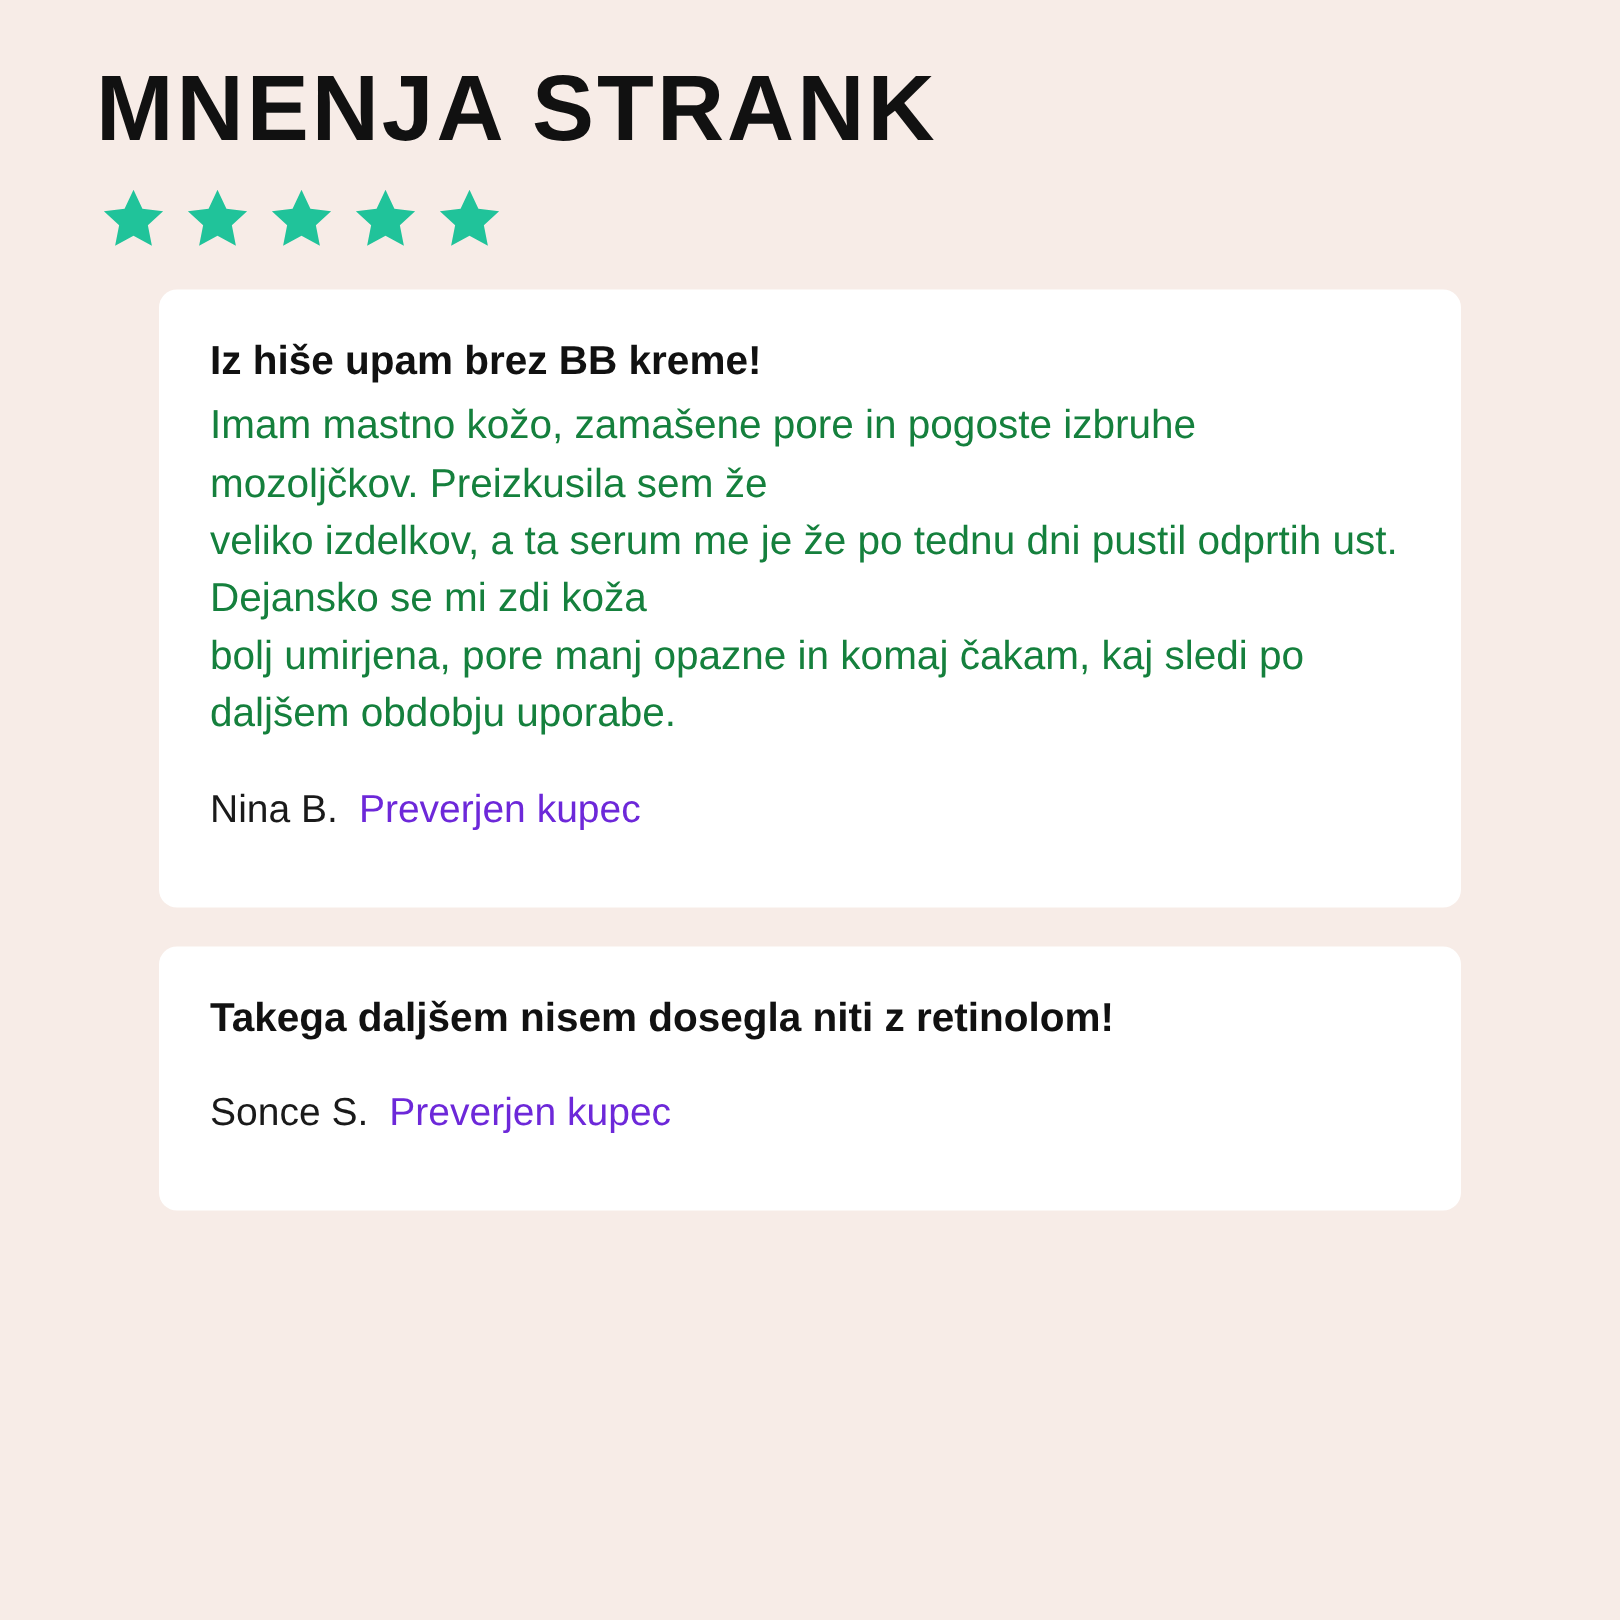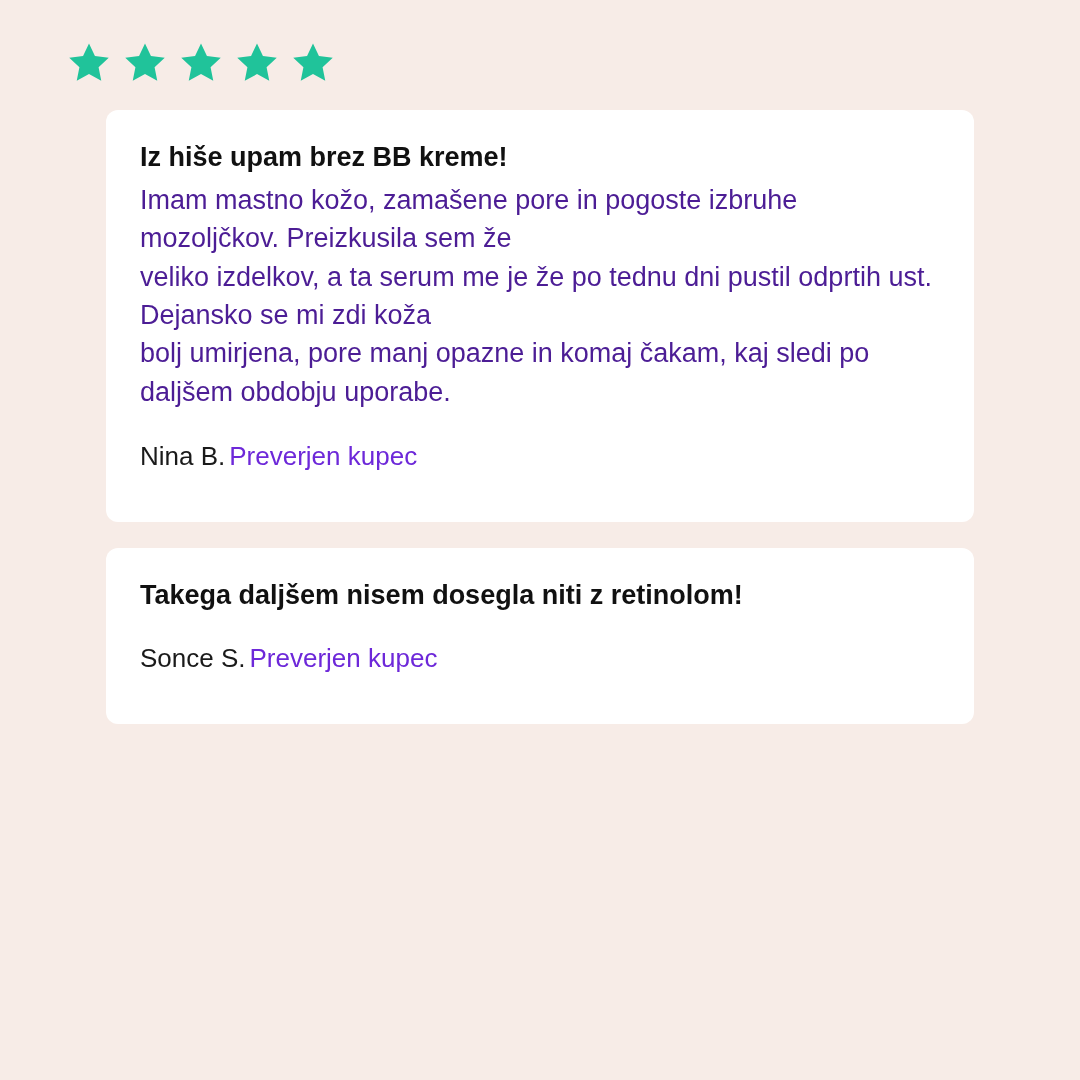--- a/index.html
+++ b/index.html
@@ -54,42 +54,43 @@
   }
   .card-title {
     font-size: 27px;
     font-weight: bold;
     color: #111111;
     margin: 0 0 6px 0;
     line-height: 1.3;
   }
   .card-body {
     font-size: 27px;
-    color: #4c1d95;
+    color: #15803d;
     line-height: 1.42;
     margin: 0;
     white-space: pre-line;
   }
   .card-footer {
     margin-top: 30px;
     font-size: 26px;
     color: #1a1a1a;
     display: flex;
     align-items: flex-end;
-    gap: 4px;
+    gap: 14px;
   }
   .verified {
     color: #6d28d9;
   }
 </style>
 </head>
 <body>
 
 <div class="page">
 
+  <h1 class="heading">MNENJA STRANK</h1>
 
   <div class="stars">
     <span class="star-wrap">
       <svg class="star" viewBox="0 0 24 24" aria-hidden="true">
           <path fill="#20c39a" d="M12 1.8l3.1 6.6 7.2.9-5.3 4.9 1.4 7.1L12 17.8 5.6 21.3 7 14.2 1.7 9.3l7.2-.9z"></path>
         </svg>
     </span>
     <span class="star-wrap">
       <svg class="star" viewBox="0 0 24 24" aria-hidden="true">
           <path fill="#20c39a" d="M12 1.8l3.1 6.6 7.2.9-5.3 4.9 1.4 7.1L12 17.8 5.6 21.3 7 14.2 1.7 9.3l7.2-.9z"></path>

